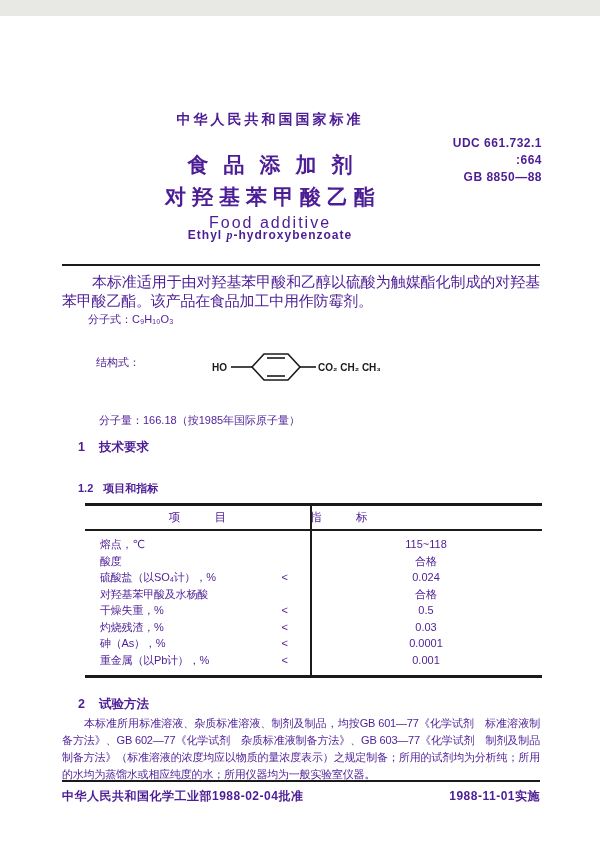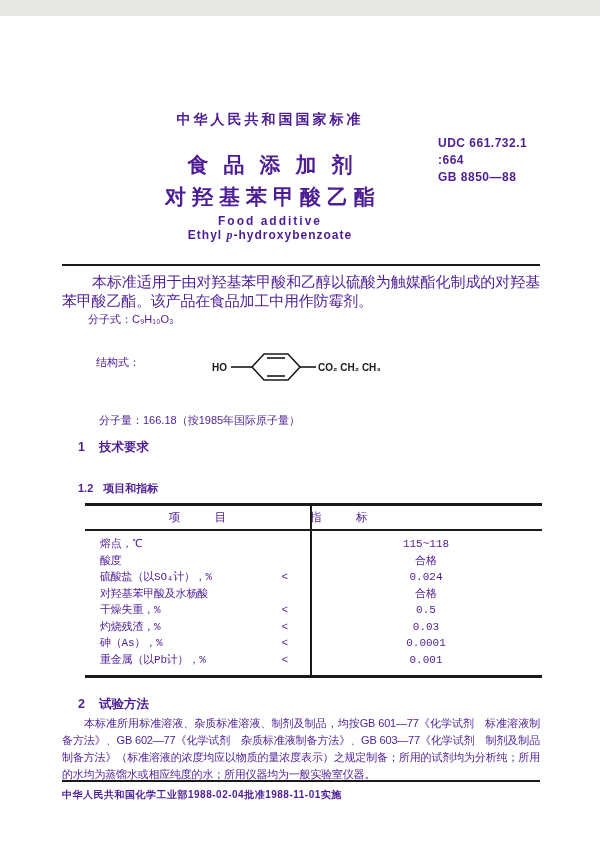--- a/index.html
+++ b/index.html
@@ -6,24 +6,24 @@
   .page {
     position:relative; width:600px; height:851px; margin:16px auto;
     background:#ffffff; overflow:hidden;
     font-family:"Liberation Sans","DejaVu Sans",sans-serif;
     color:#4c1d95;
   }
   .abs { position:absolute; }
   .center { text-align:center; }
 
   .std-label { top:95px; left:0; width:540px; font-size:14px; font-weight:bold; letter-spacing:3px; }
-  .udc-block { top:119px; left:438px; width:104px; text-align:left; font-weight:bold; font-size:12px; line-height:17px; letter-spacing:0.5px; }
+  .udc-block { top:119px; left:438px; width:104px; text-align:right; font-weight:bold; font-size:12px; line-height:17px; letter-spacing:0.5px; }
   .title-cn1 { top:135px; left:0; width:540px; font-size:21px; font-weight:bold; letter-spacing:15px; text-indent:15px; }
   .title-cn2 { top:167px; left:0; width:540px; font-size:21px; font-weight:bold; letter-spacing:6px; text-indent:6px; }
-  .title-en1 { top:198px; left:0; width:540px; font-size:12px; font-weight:bold; letter-spacing:2px; }
+  .title-en1 { top:198px; left:0; width:540px; font-size:16px; font-weight:normal; letter-spacing:2px; }
   .title-en2 { top:212px; left:0; width:540px; font-size:12px; font-weight:bold; letter-spacing:1px; }
   .title-en2 i { font-family:"Liberation Serif","DejaVu Serif",serif; }
 
   .rule { background:#1a1a1a; height:2px; }
   .rule-header { top:248px; left:62px; width:478px; }
   .rule-footer { top:764px; left:62px; width:478px; }
 
   .scope { top:256px; left:62px; width:478px; font-size:15px; line-height:19px;
            text-align:justify; text-indent:2em; letter-spacing:-0.2px; margin:0; }
   .mol-formula { top:296px; left:88px; font-size:11px; }
@@ -35,37 +35,37 @@
   .sec-head .num { margin-right:14px; }
   .sec1 { top:423px; left:78px; }
   .sec2 { top:680px; left:78px; }
   .clause { font-size:11px; }
   .clause .num { font-weight:bold; margin-right:10px; }
   .clause11 { top:447px; left:78px; }
   .clause12 { top:465px; left:78px; font-weight:bold; }
 
   .spec-table { top:487px; left:85px; width:457px;
                 border-top:3px solid #1a1a1a; border-bottom:3px solid #1a1a1a;
-                font-size:11px;font-family:Liberation Mono, monospace; }
+                font-size:11px; }
   .spec-table .vline { position:absolute; left:225px; top:0; bottom:0; width:1.5px; background:#1a1a1a; }
   .thead { display:flex; height:23px; align-items:center; border-bottom:2px solid #1a1a1a; font-size:11.5px; }
   .thead .th-item  { width:225px; text-align:center; }
   .thead .th-index { flex:1; text-align:left; }
   .tbody { padding:5px 0 7px 0; }
   .trow { display:flex; line-height:16.5px; }
   .tcell-left { width:225px; display:flex; }
   .tcell-left .item { padding-left:15px; letter-spacing:-0.2px; }
   .tcell-left .rel  { margin-left:auto; padding-right:22px; }
   .tcell-right { flex:1; text-align:center; }
 
   .method { top:699px; left:62px; width:478px; font-size:11px; line-height:17px;
             text-align:justify; text-indent:2em; letter-spacing:-0.2px; margin:0; }
 
-  .footer { top:772px; left:62px; width:478px; display:flex; justify-content:flex-start;
-            font-size:10px; font-weight:bold; letter-spacing:0.5px; }
+  .footer { top:772px; left:62px; width:478px; display:flex; justify-content:space-between;
+            font-size:12px; font-weight:bold; letter-spacing:0.5px; }
 
   svg .ink { stroke:#1a1a1a; stroke-width:1.6; fill:none; }
   svg text { fill:#1a1a1a; font-family:"Liberation Sans","DejaVu Sans",sans-serif;
              font-size:10px; font-weight:bold; }
 </style>
 </head>
 <body>
 
 <div class="page">
 

